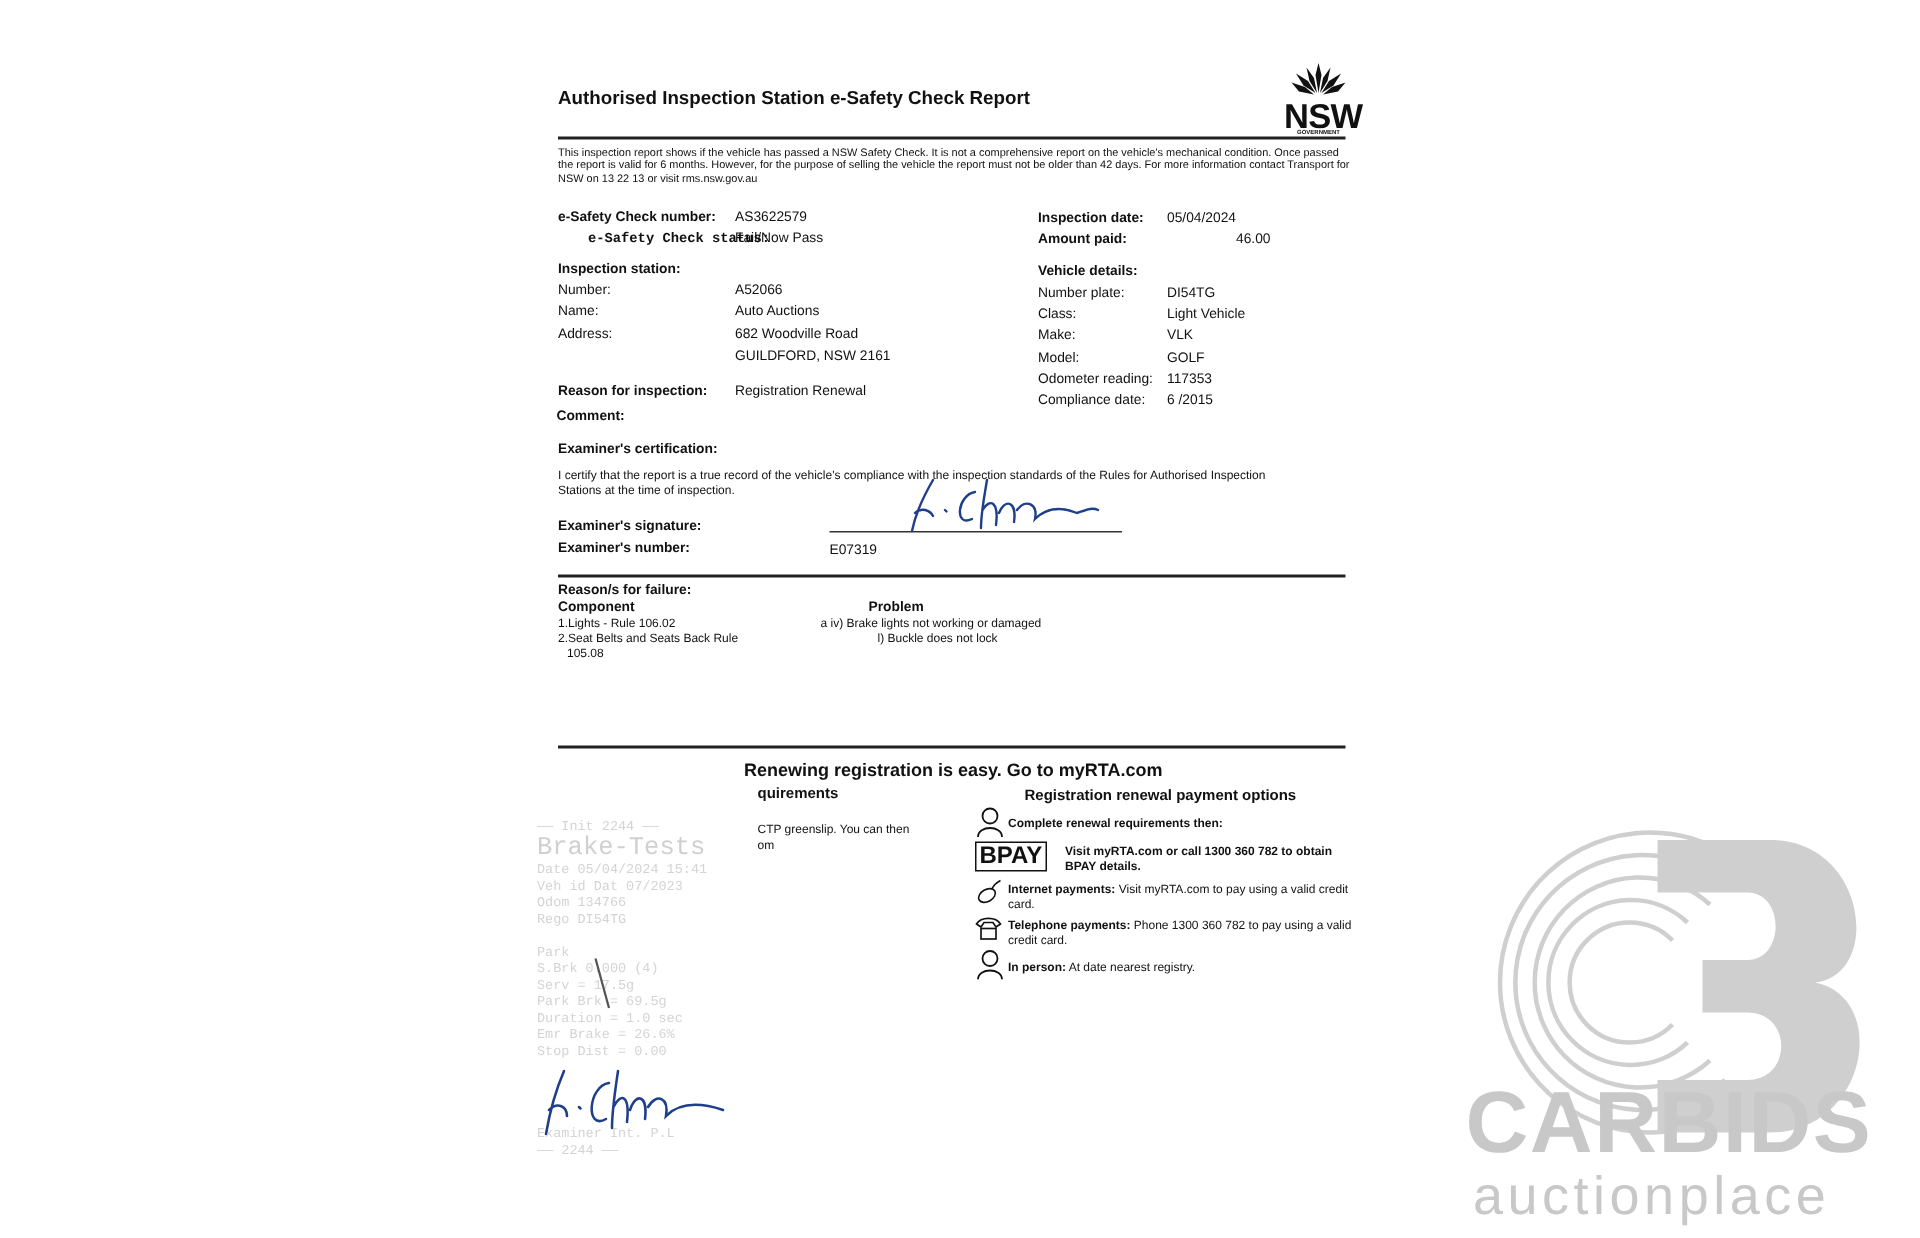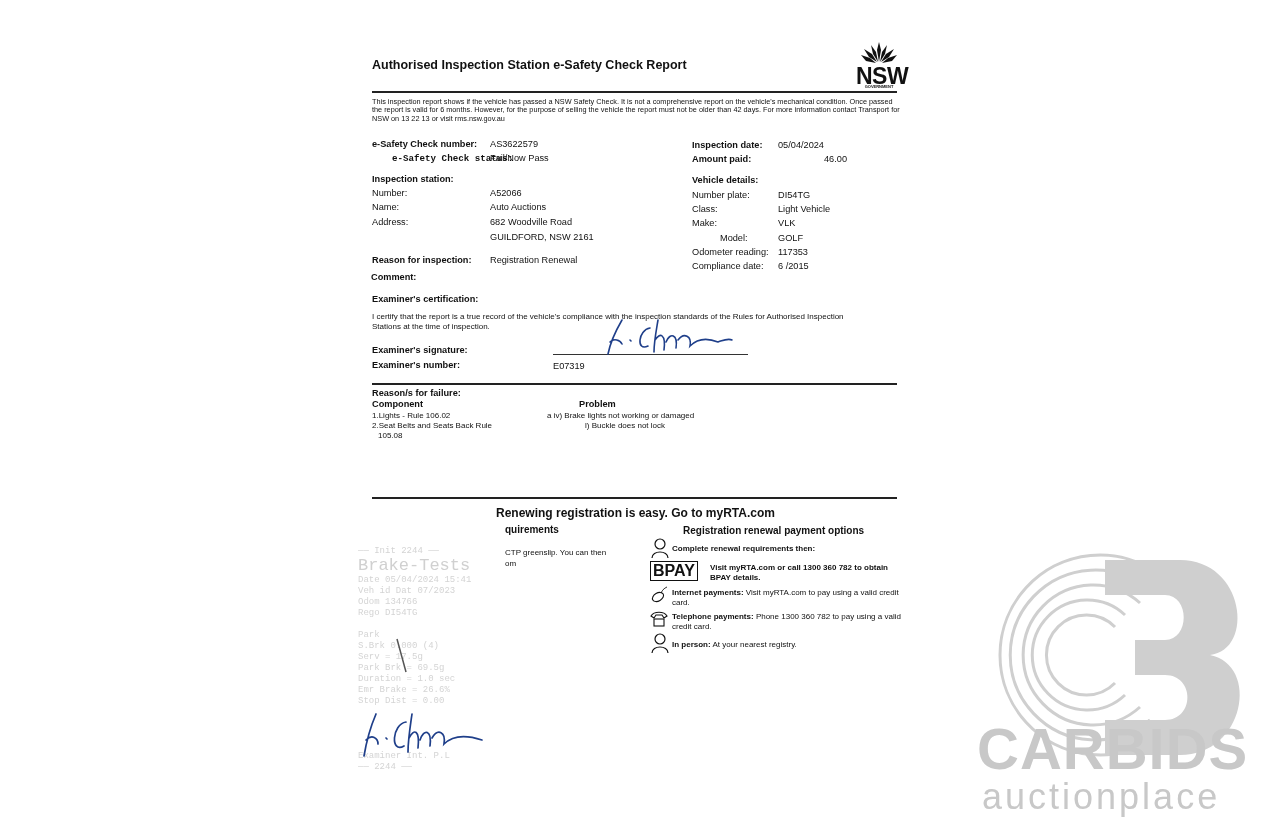--- a/index.html
+++ b/index.html
@@ -84,21 +84,21 @@
 <div class="abs txt" style="left:490px; top:255px;">Registration Renewal</div>
 <div class="abs lbl" style="left:371px; top:272px;">Comment:</div>
 
 <div class="abs lbl" style="left:692px; top:175px;">Vehicle details:</div>
 <div class="abs txt" style="left:692px; top:190px;">Number plate:</div>
 <div class="abs txt" style="left:778px; top:190px;">DI54TG</div>
 <div class="abs txt" style="left:692px; top:204px;">Class:</div>
 <div class="abs txt" style="left:778px; top:204px;">Light Vehicle</div>
 <div class="abs txt" style="left:692px; top:218px;">Make:</div>
 <div class="abs txt" style="left:778px; top:218px;">VLK</div>
-<div class="abs txt" style="left:720px; top:233px;">Model:</div>
+<div class="abs txt" style="left:692px; top:233px;">Model:</div>
 <div class="abs txt" style="left:778px; top:233px;">GOLF</div>
 <div class="abs txt" style="left:692px; top:247px;">Odometer reading:</div>
 <div class="abs txt" style="left:778px; top:247px;">117353</div>
 <div class="abs txt" style="left:692px; top:261px;">Compliance date:</div>
 <div class="abs txt" style="left:778px; top:261px;">6 /2015</div>
 
 <div class="abs lbl" style="left:372px; top:294px;">Examiner's certification:</div>
 <div class="abs small" style="left:372px; top:312px; width:500px; line-height:9.5px;">I certify that the report is a true record of the vehicle's compliance with the inspection standards of the Rules for Authorised Inspection Stations at the time of inspection.</div>
 <div class="abs lbl" style="left:372px; top:345px;">Examiner's signature:</div>
 <div class="abs sig-line"></div>
@@ -145,21 +145,21 @@
 <svg class="abs" style="left:650px; top:610px;" width="18" height="18" viewBox="0 0 18 18">
   <path d="M1 6 C4 1 14 1 17 6 L14 8 L12 5 L6 5 L4 8Z" fill="none" stroke="#111" stroke-width="1.1"></path>
   <rect x="4" y="9" width="10" height="7" fill="none" stroke="#111" stroke-width="1.1"></rect>
 </svg>
 <div class="abs payopt" style="left:672px; top:612px; width:230px;"><b>Telephone payments:</b><span> Phone 1300 360 782 to pay using a valid credit card.</span></div>
 
 <svg class="abs icon-person" style="left:650px; top:633px;" viewBox="0 0 20 20">
   <circle cx="10" cy="6" r="5" fill="none" stroke="#111" stroke-width="1.2"></circle>
   <path d="M2 20 C2 12 18 12 18 20" fill="none" stroke="#111" stroke-width="1.2"></path>
 </svg>
-<div class="abs payopt" style="left:672px; top:640px;"><b>In person:</b><span> At your nearest registry.</span></div>
+<div class="abs payopt" style="left:672px; top:640px;"><b>In person:</b><span> At date nearest registry.</span></div>
 
 <div class="abs receipt">
   <div style="margin-top:26px;">—— Init 2244 ——</div>
   <div class="big">Brake-Tests</div>
   <div>Date 05/04/2024 15:41</div>
   <div>Veh id Dat 07/2023</div>
   <div>Odom 134766</div>
   <div>Rego DI54TG</div>
   <div style="height:11px;"></div>
   <div>Park</div>

